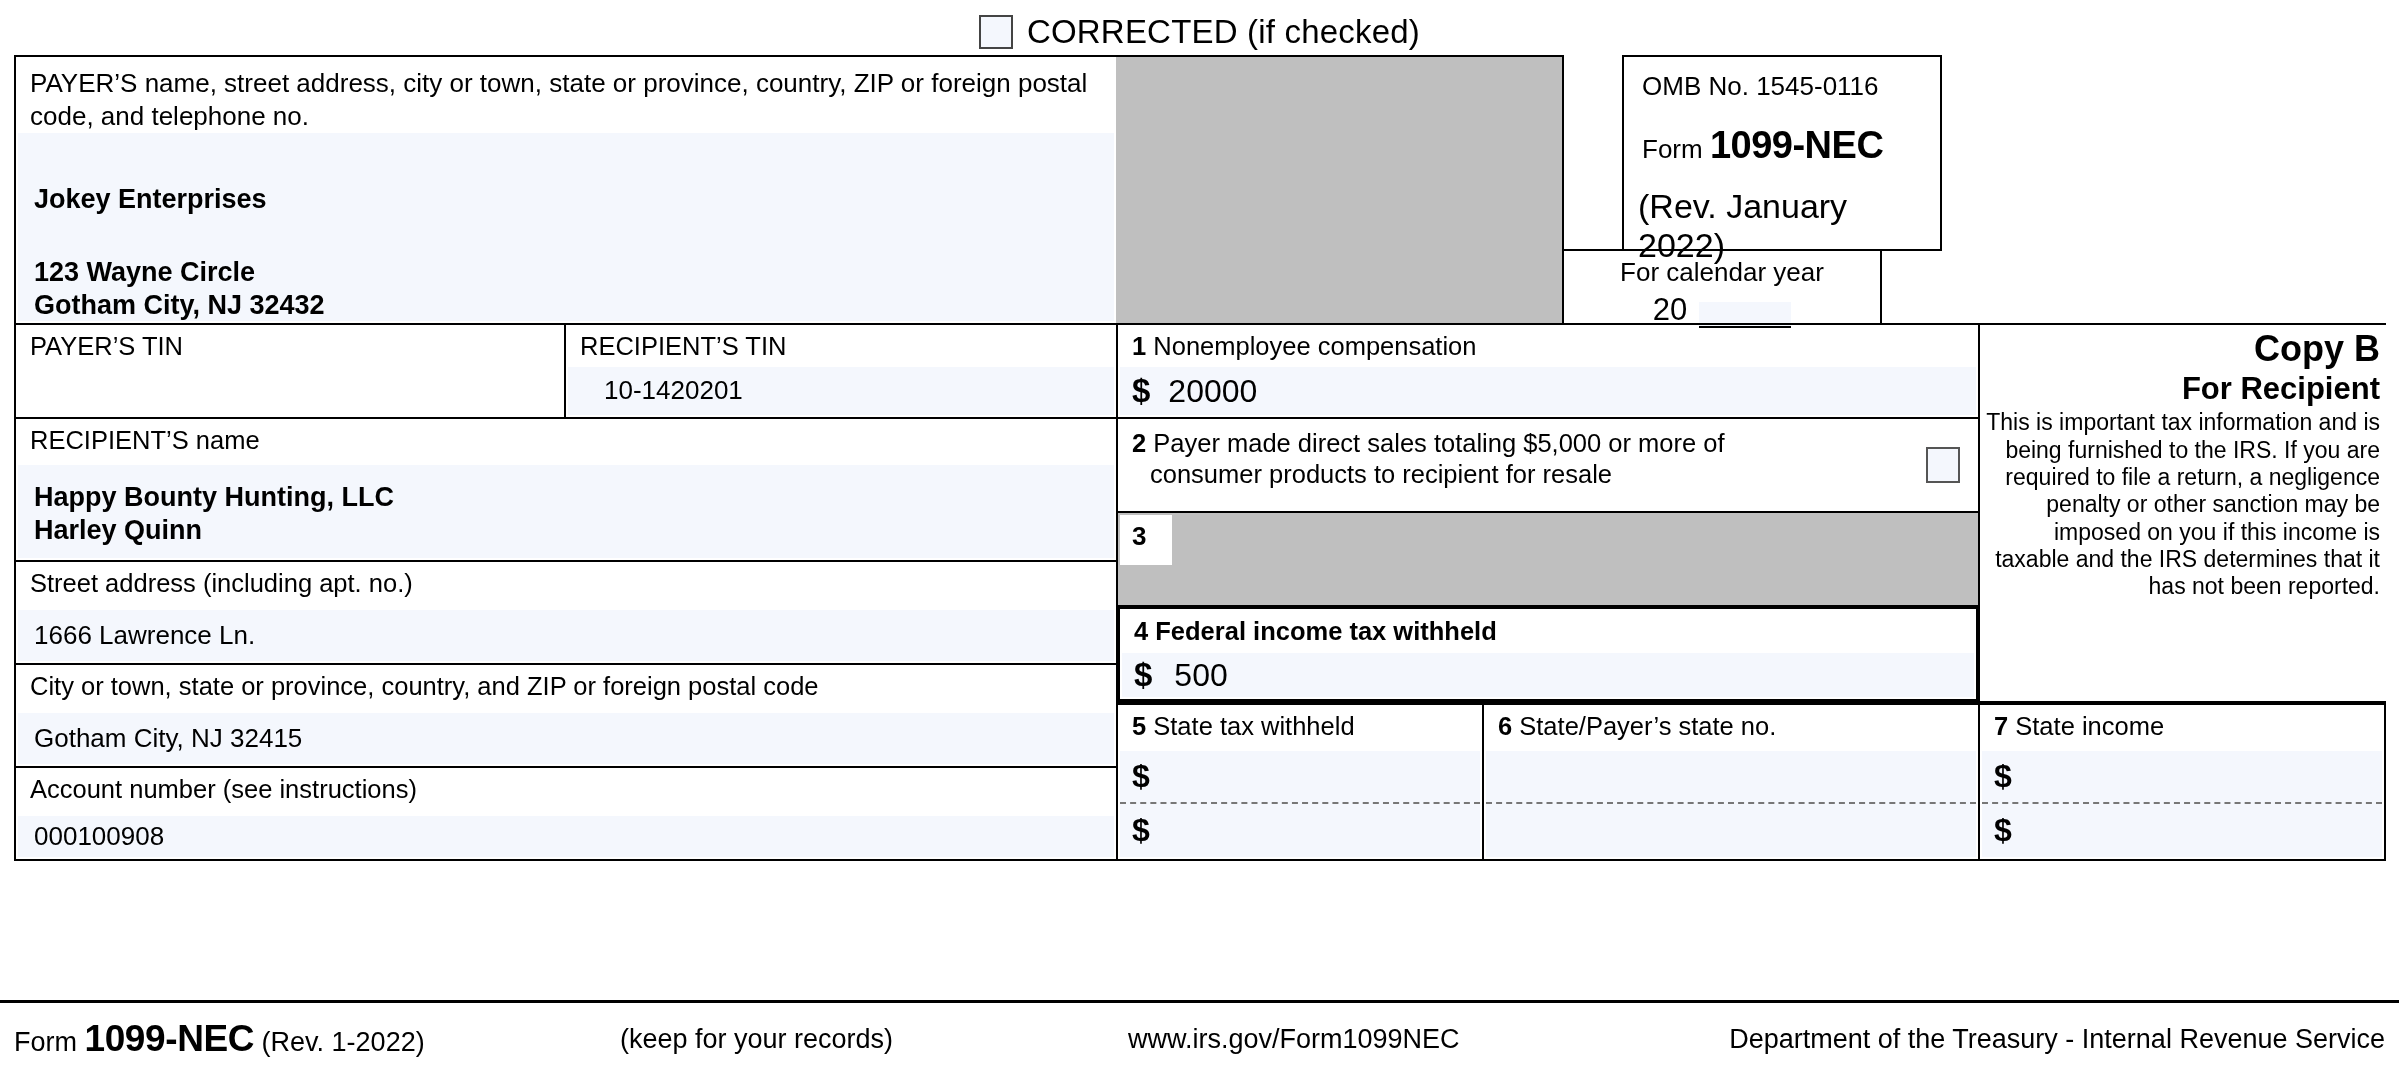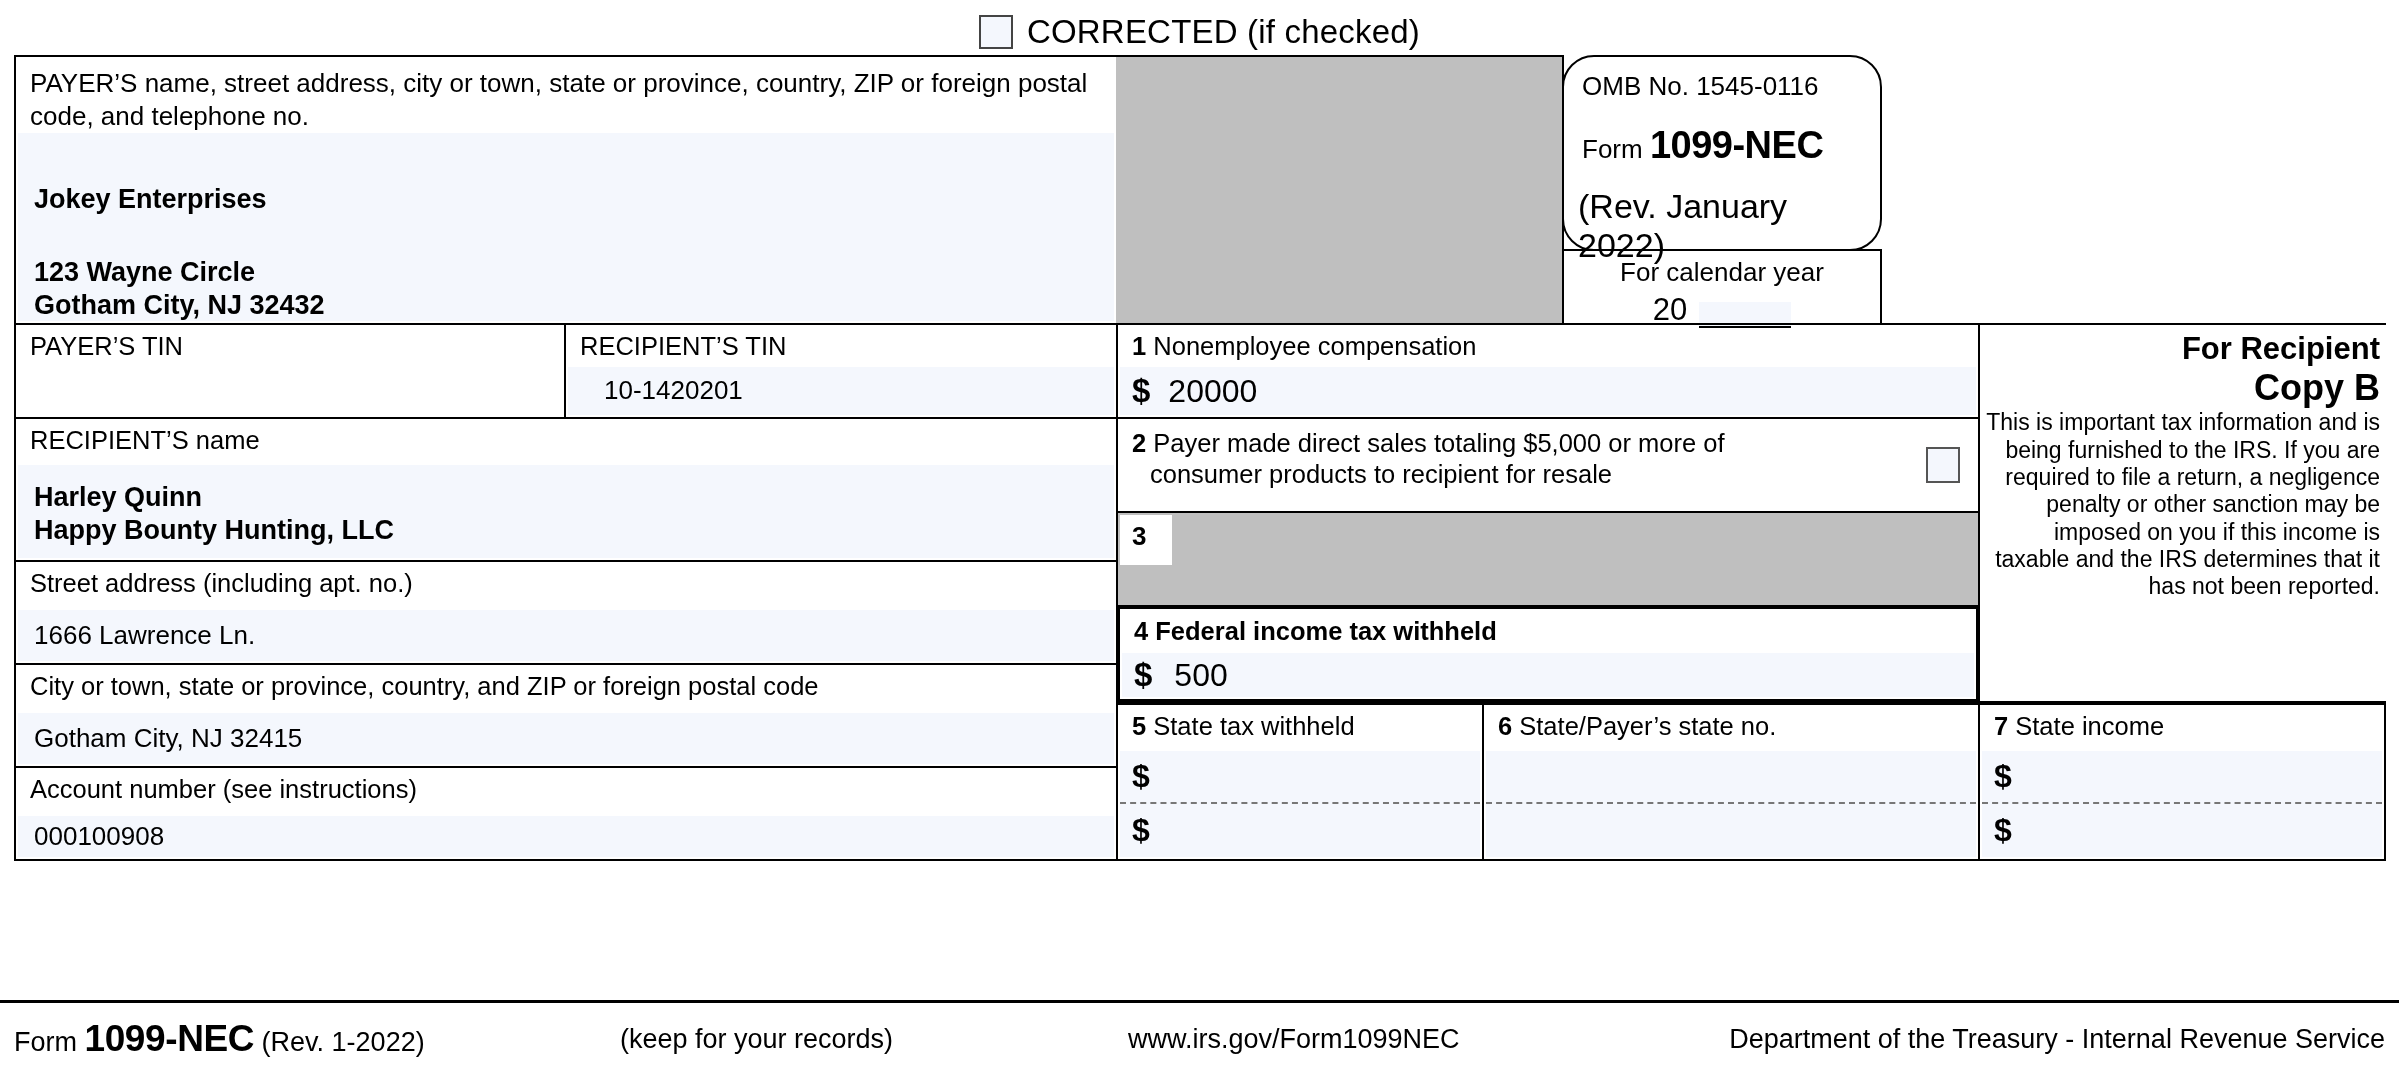--- a/index.html
+++ b/index.html
@@ -122,21 +122,21 @@
 
   
   #grey-top {
     left: 1102px; top: 0; width: 448px; height: 270px;
     background: var(--grey);
     border: 2px solid var(--rule);
     border-left: none;
   }
 
   
-  #omb-block { left: 1548px; top: 0; width: 320px; height: 196px; border-radius: 32px; }
+  #omb-block { left: 1608px; top: 0; width: 320px; height: 196px; }
   #omb-line   { font-size: 26px; padding: 14px 0 0 18px; }
   #form-line  { font-size: 26px; padding: 22px 0 0 18px; }
   #form-line .big { font-size: 38px; font-weight: bold; letter-spacing: -.5px; }
   #rev-line   { font-size: 34px; padding: 20px 0 0 14px; }
 
   #caly-block { left: 1548px; top: 194px; width: 320px; height: 76px; }
   #caly-label { font-size: 26px; text-align: center; padding-top: 6px; }
   #caly-row {
     display: flex; align-items: flex-end; justify-content: center;
     gap: 12px; padding-top: 4px;
@@ -304,22 +304,22 @@
       </div>
       <div id="box1-fill">
         <span class="money">$</span>
         <span class="amt">20000</span>
       </div>
     </div>
 
     <div class="cell bx" id="recip-name">
       <div class="lbl">RECIPIENT’S name</div>
       <div id="recip-name-fill">
+        <div class="val b">Happy Bounty Hunting, LLC</div>
         <div class="val b">Harley Quinn</div>
-        <div class="val b">Happy Bounty Hunting, LLC</div>
       </div>
     </div>
 
     <div class="cell bx" id="box2">
       <div class="lbl wrap">
         <span class="num">2</span>
         <span>Payer made direct sales totaling $5,000 or more of</span><br>
         <span style="padding-left:18px">consumer products to recipient for resale</span>
       </div>
       <div id="box2-chk"></div>
@@ -404,22 +404,22 @@
           <span class="val"></span>
         </div>
         <div class="split-half">
           <span class="money">$</span>
           <span class="val"></span>
         </div>
       </div>
     </div>
 
     <div class="cell" id="copyb">
+      <div id="copyb-title">Copy B</div>
       <div id="copyb-sub">For Recipient</div>
-      <div id="copyb-title">Copy B</div>
       <div id="copyb-body">This is important tax information and is being furnished to the IRS. If you are required to file a return, a negligence penalty or other sanction may be imposed on you if this income is taxable and the IRS determines that it has not been reported.</div>
     </div>
 
   </div>
 
   <div id="bottom-rule"></div>
 
   <div id="footer">
     <div id="ft-form">
       <span>Form</span>

